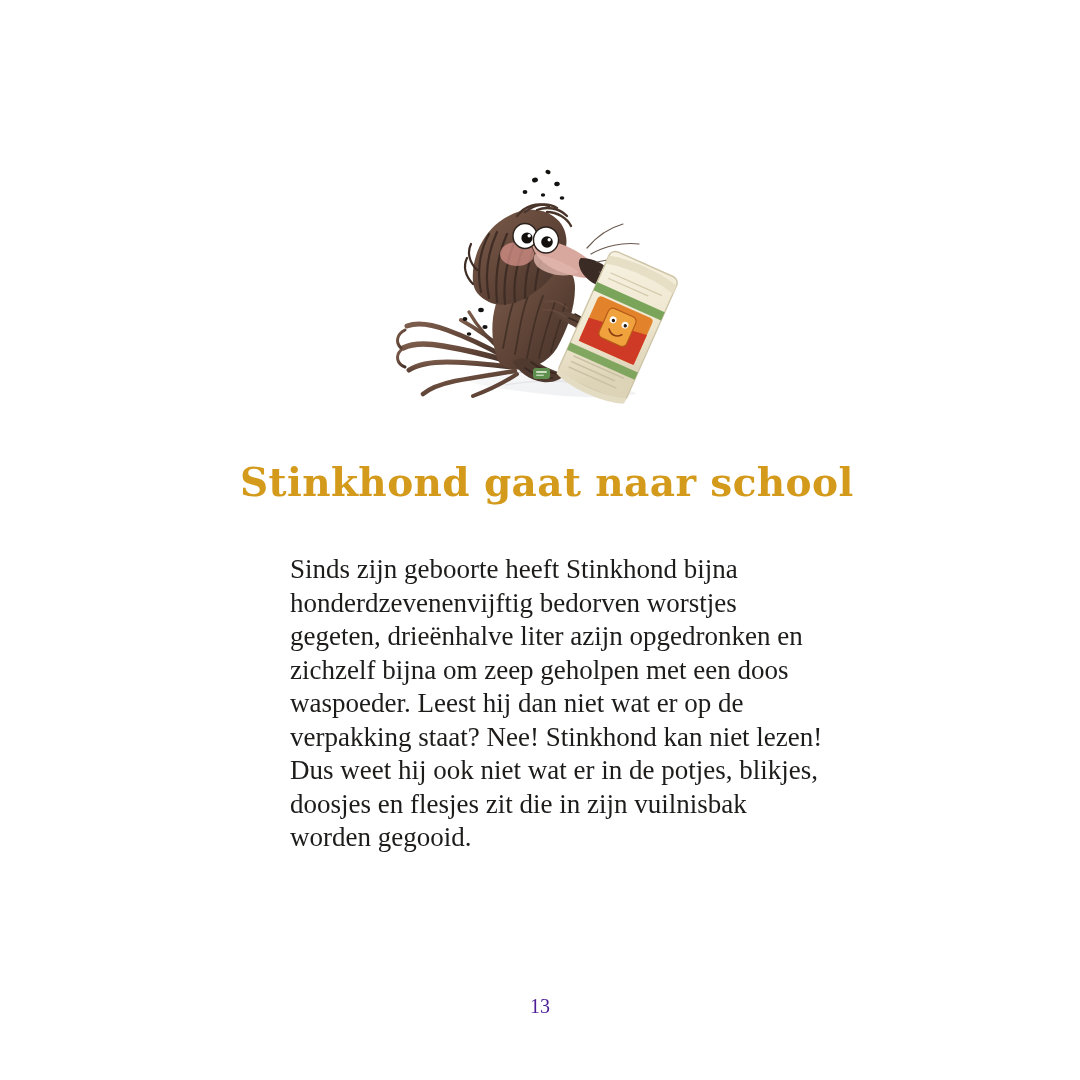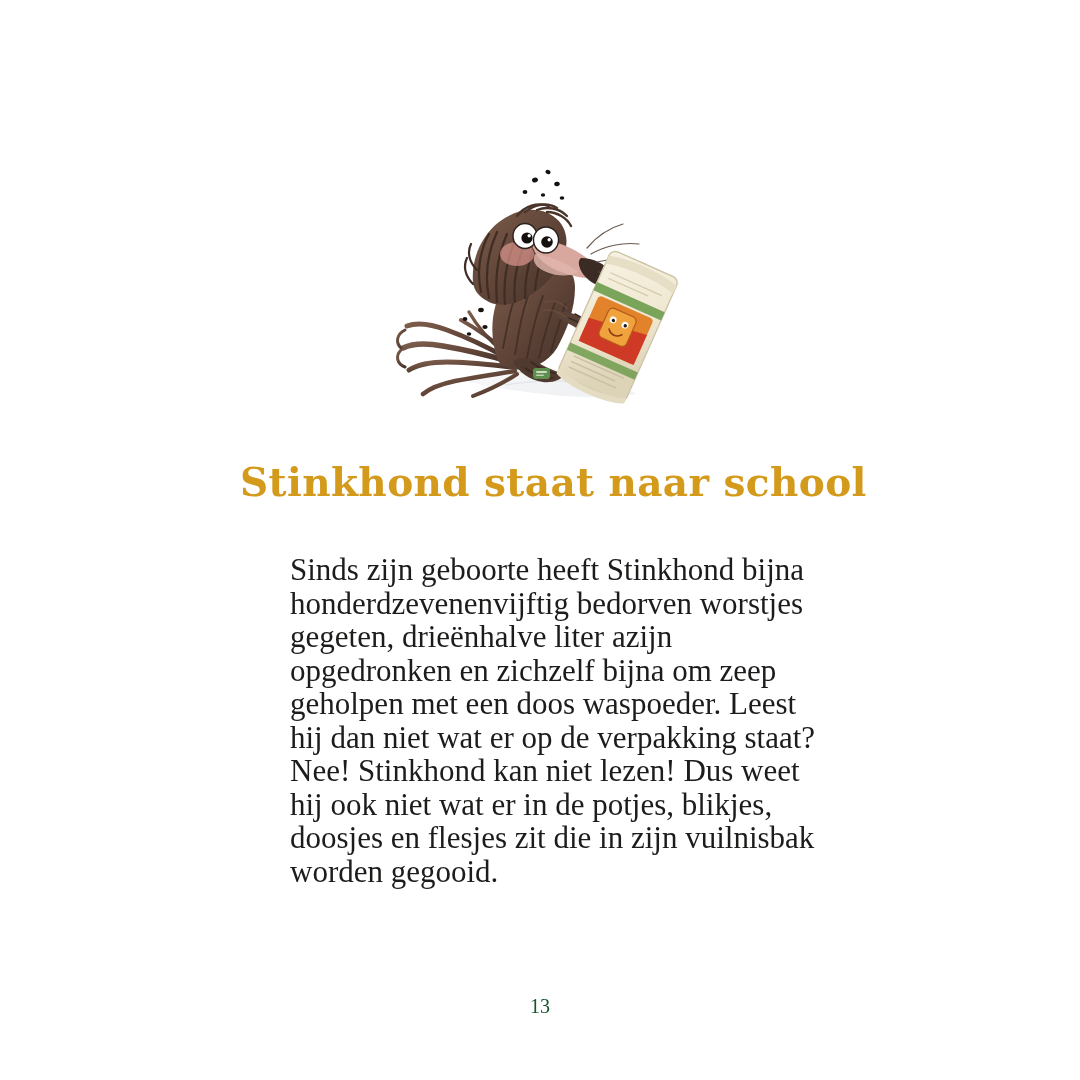--- a/index.html
+++ b/index.html
@@ -54,39 +54,39 @@
   }
 
   
   .body-text {
     position: absolute;
     left: 290px;
     top: 553px;
     width: 540px;
     color: #1d1c1b;
     font-family: "Liberation Serif", "DejaVu Serif", serif;
-    font-size: 31px;
+    font-size: 27px;
     line-height: 33.5px;
     text-align: left;
   }
   .body-text p {
     margin: 0;
   }
   .body-text p.indented {
     text-indent: 1.05em;
   }
 
   
   .folio {
     position: absolute;
     left: 0;
     top: 996px;
     width: 1080px;
     text-align: center;
-    color: #14532d;
+    color: #4c1d95;
     font-family: "Liberation Serif", "DejaVu Serif", serif;
     font-size: 20px;
     line-height: 1;
   }
 </style>
 </head>
 <body>
 
 <div id="page">
 
@@ -258,21 +258,21 @@
       </g>
 
       <g>
         <rect x="148" y="206" width="17" height="11" rx="3" fill="#5f8f4e"></rect>
         <rect x="151" y="209" width="11" height="2" rx="1" fill="#e7f0e0" opacity="0.8"></rect>
         <rect x="151" y="212.5" width="8" height="1.6" rx="0.8" fill="#e7f0e0" opacity="0.7"></rect>
       </g>
     </svg>
   </div>
 
-  <h1 class="chapter-title">Stinkhond staat naar school</h1>
+  <h1 class="chapter-title">Stinkhond gaat naar school</h1>
 
   <div class="body-text">
     <p>Sinds zijn geboorte heeft Stinkhond bijna honderdzevenenvijftig bedorven worstjes gegeten, drieënhalve liter azijn opgedronken en zichzelf bijna om zeep geholpen met een doos waspoeder. Leest hij dan niet wat er op de verpakking staat? Nee! Stinkhond kan niet lezen! Dus weet hij ook niet wat er in de potjes, blikjes, doosjes en flesjes zit die in zijn vuilnisbak worden gegooid.</p>
   </div>
 
   <div class="folio">13</div>
 
 </div>
 
 </body></html>

